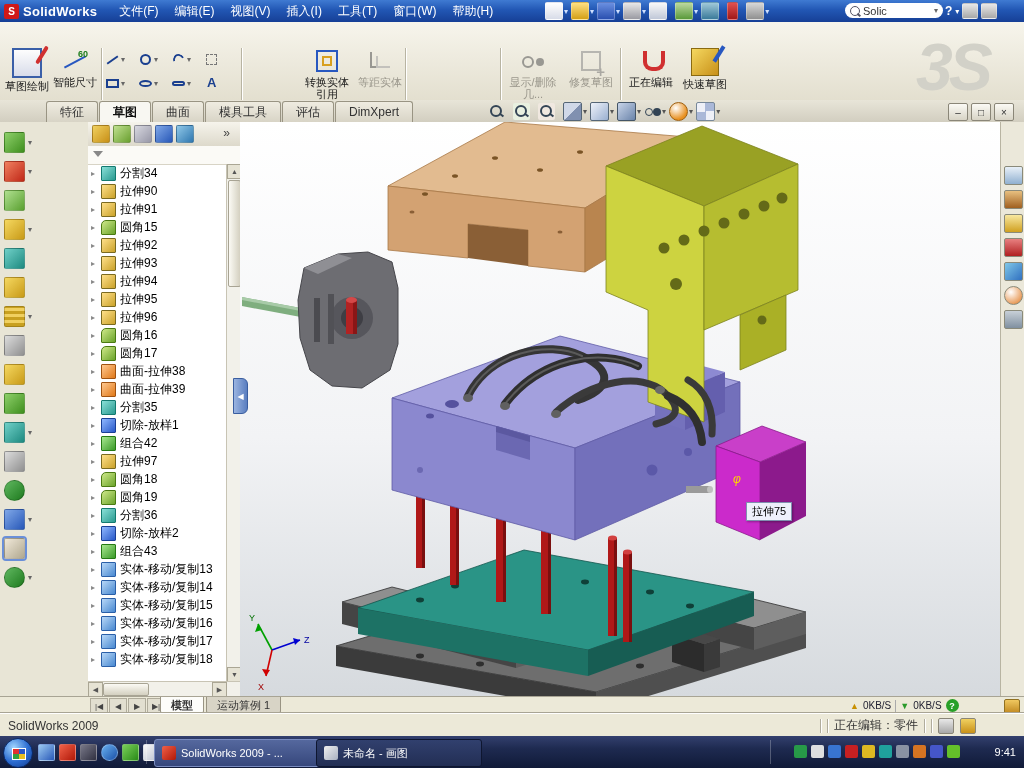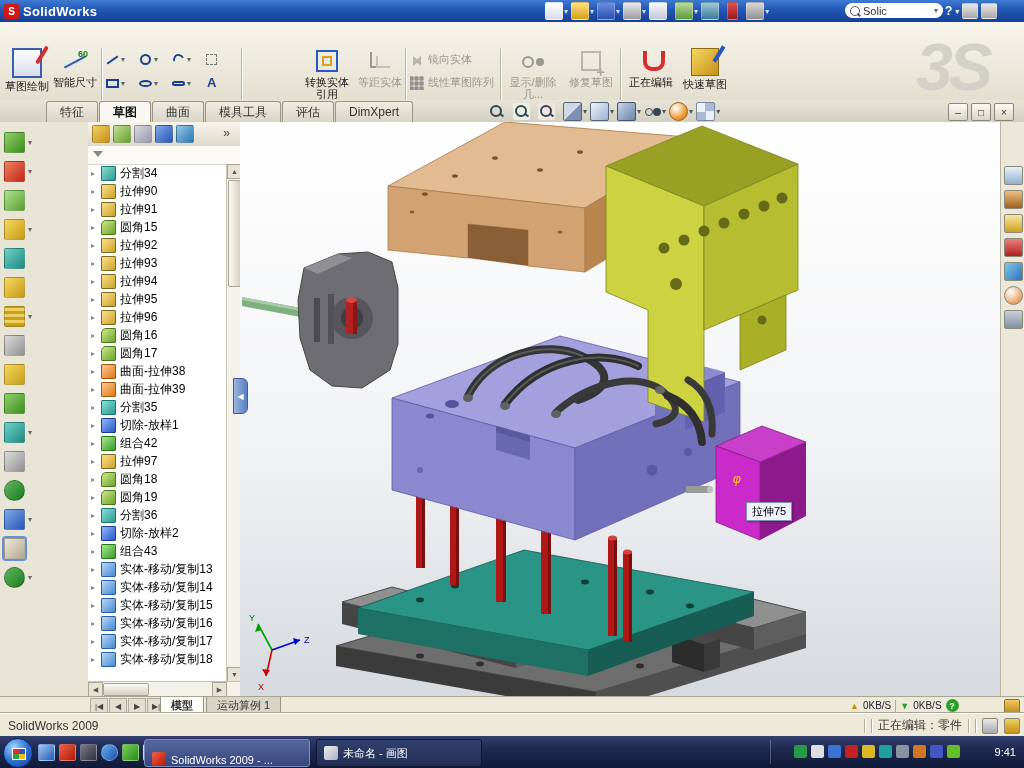--- a/index.html
+++ b/index.html
@@ -207,21 +207,21 @@
   .net-up{color:#c89000;font-size:9px;} .net-down{color:#2a9a2a;font-size:9px;}
   .net-sep{width:1px;height:12px;background:#aaa;}
   #net-help{width:13px;height:13px;border-radius:50%;background:#28a028;color:#fff;font-size:9px;font-weight:bold;
     display:flex;align-items:center;justify-content:center;}
   #bt-right-ic{position:absolute;left:1004px;top:2px;width:14px;height:13px;background:linear-gradient(#f0c860,#c08820);border:1px solid #907020;border-radius:2px;}
 
   
   #statusbar{position:absolute;left:0;top:713px;width:1024px;height:23px;background:#ece9d8;
     border-top:1px solid #fff;box-shadow:0 -1px 0 #a8a494;display:flex;align-items:center;font-size:12px;color:#333;}
   #sb-app{margin-left:8px;}
-  #sb-right{position:absolute;left:864px;display:flex;align-items:center;gap:6px;}
+  #sb-right{position:absolute;left:820px;display:flex;align-items:center;gap:6px;}
   .sb-div{width:1px;height:14px;background:#b0ac9c;box-shadow:1px 0 0 #fff;}
   .sb-ic{width:14px;height:14px;border-radius:2px;border:1px solid #8a8678;}
   .sb-ic1{background:linear-gradient(#e8e8e8,#a8a8a8);}
   .sb-ic2{background:linear-gradient(#f0d060,#c89018);}
 
   
   #taskbar{position:absolute;left:0;top:736px;width:1024px;height:32px;
     background:linear-gradient(#33406e 0%,#1e2a50 40%,#101a38 100%);}
   #orb{position:absolute;left:3px;top:2px;width:28px;height:28px;border-radius:50%;
     background:radial-gradient(circle at 35% 30%,#9fd4ff,#2a6ad0 55%,#123a8a);border:1px solid #0a2a6a;}
@@ -252,20 +252,30 @@
   #clock{position:absolute;right:8px;top:0;height:32px;display:flex;align-items:center;color:#fff;font-size:11px;}
 </style>
 </head>
 <body>
 
 <div id="screen">
 
   <div id="titlebar">
     <div id="sw-logo">S</div>
     <div id="app-name">SolidWorks</div>
+    <div id="menubar">
+
+    <span class="menu-item">文件(F)</span>
+        <span class="menu-item">编辑(E)</span>
+        <span class="menu-item">视图(V)</span>
+        <span class="menu-item">插入(I)</span>
+        <span class="menu-item">工具(T)</span>
+        <span class="menu-item">窗口(W)</span>
+        <span class="menu-item">帮助(H)</span>
+      </div>
     <div id="title-icons">
 
         <span class="tbi-wrap">
           <span class="tbi ti-new"></span>
           <span class="tbi-arrow show">▾</span>
         </span>
 
         <span class="tbi-wrap">
           <span class="tbi ti-open"></span>
           <span class="tbi-arrow show">▾</span>
@@ -394,34 +404,20 @@
     <div class="vsep" style="left:241px"></div>
     <div class="bigbtn disabled" style="left:358px;width:44px">
       <span class="bi bi-offset"></span>
       <span class="lbl">等距实体</span>
     </div>
     <div class="bigbtn" style="left:300px;width:54px">
       <span class="bi bi-convert"></span>
       <span class="lbl">转换实体引用</span>
     </div>
     <div class="vsep" style="left:405px"></div>
-    <div id="trio">
-      <div class="smallrow disabled">
-        <span class="si si-mirror"></span>
-        <span>镜向实体</span>
-      </div>
-      <div class="smallrow disabled">
-        <span class="si si-pattern"></span>
-        <span>线性草图阵列</span>
-      </div>
-      <div class="smallrow disabled">
-        <span class="si si-move"></span>
-        <span>移动实体</span>
-      </div>
-    </div>
     <div class="vsep" style="left:500px"></div>
     <div class="bigbtn disabled" style="left:566px;width:50px">
       <span class="bi bi-repair"></span>
       <span class="lbl">修复草图</span>
     </div>
     <div class="bigbtn disabled" style="left:505px;width:56px">
       <span class="bi bi-dispdel"></span>
       <span class="lbl">显示/删除几...</span>
     </div>
     <div class="vsep" style="left:620px"></div>
@@ -1036,21 +1032,21 @@
 
     <span class="ql ql-desk"></span>
         <span class="ql ql-sw"></span>
         <span class="ql ql-dark"></span>
         <span class="ql ql-ie"></span>
         <span class="ql ql-green"></span>
         <span class="ql ql-doc"></span>
       </div>
     <div class="tk-sep" style="left:146px"></div>
     <div id="taskbuttons">
-        <div class="taskbtn active" style="left: 144px; width: 150px; align-items: flex-end;">
+        <div class="taskbtn active" style="left: 154px; width: 150px;">
           <span class="tk-ic tk-sw"></span>
           <span>SolidWorks 2009 - ...</span>
         </div>
         <div class="taskbtn" style="left: 316px; width: 150px;">
           <span class="tk-ic tk-paint"></span>
           <span>未命名 - 画图</span>
         </div>
       </div>
     <div class="tk-sep" style="left:770px"></div>
     <div id="tray">

